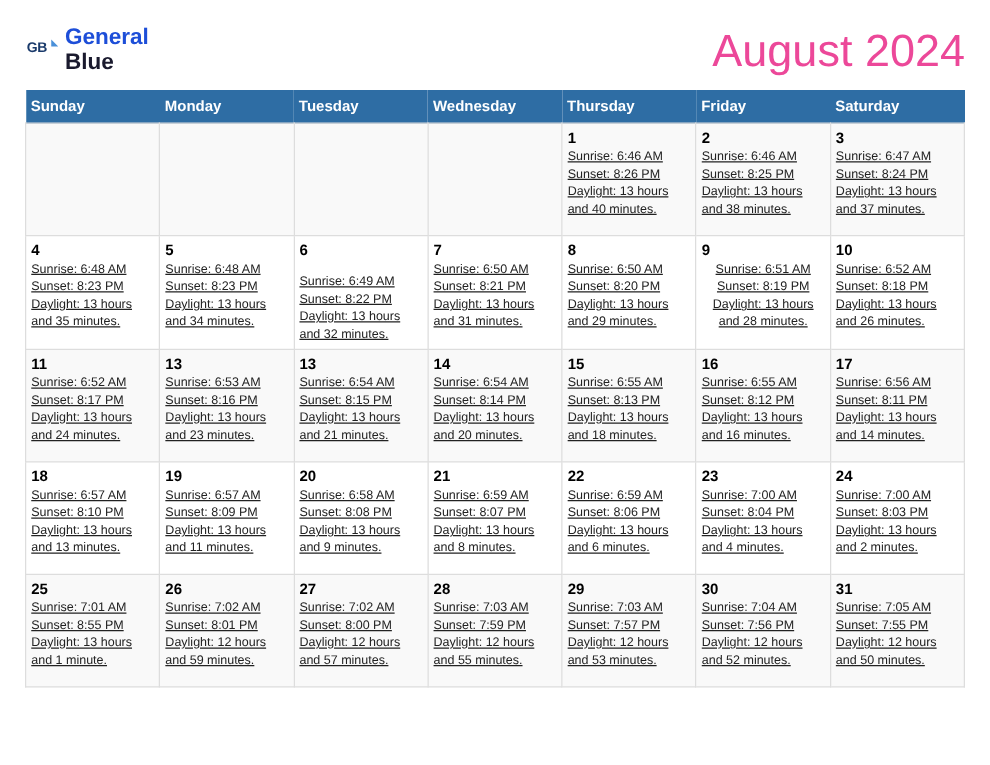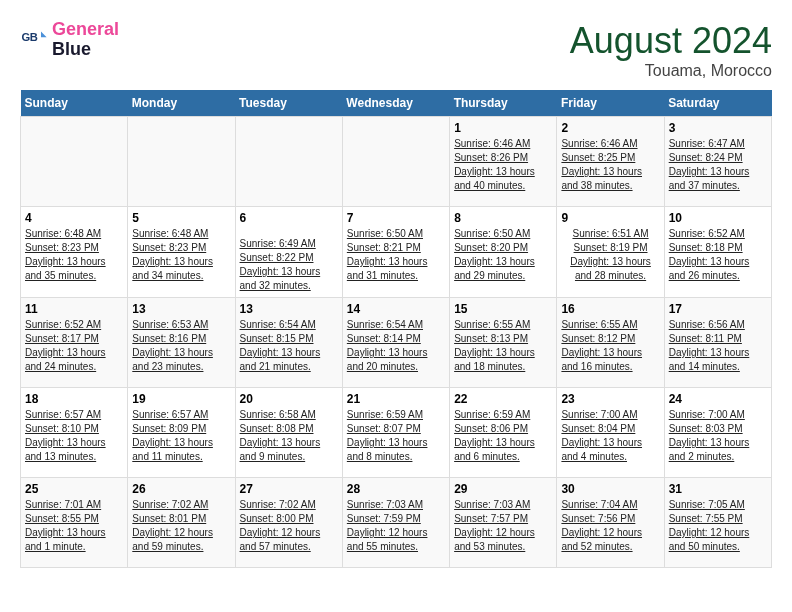--- a/index.html
+++ b/index.html
@@ -22,32 +22,32 @@
       gap: 4px;
     }
     .logo-text {
       display: flex;
       flex-direction: column;
       font-size: 18px;
       font-weight: bold;
       color: #1a1a2e;
       line-height: 1.1;
     }
-    .logo-text span:first-child { color: #ec4899; }
+    .logo-text span:first-child { color: #1d4ed8; }
     .logo-icon {
       width: 28px;
       height: 28px;
     }
     .title-block {
       text-align: right;
     }
     .title-block h1 {
       font-size: 36px;
       font-weight: normal;
-      color: #14532d;
+      color: #ec4899;
     }
     .title-block h2 {
       font-size: 16px;
       font-weight: normal;
       color: #444;
     }
     table {
       width: 100%;
       border-collapse: collapse;
       font-size: 11px;
@@ -100,21 +100,20 @@
       <text x="14" y="22" font-size="16" font-weight="bold" fill="#1a3a6b">B</text>
       <polygon points="30,8 38,16 30,16" fill="#4a90d9"></polygon>
     </svg>
     <div class="logo-text">
       <span>General</span>
       <span>Blue</span>
     </div>
   </div>
   <div class="title-block">
     <h1>August 2024</h1>
-    <h2>Touama, Morocco</h2>
   </div>
 </div>
 
 <table>
   <thead>
     <tr>
     <th>Sunday</th>
         <th>Monday</th>
         <th>Tuesday</th>
         <th>Wednesday</th>

